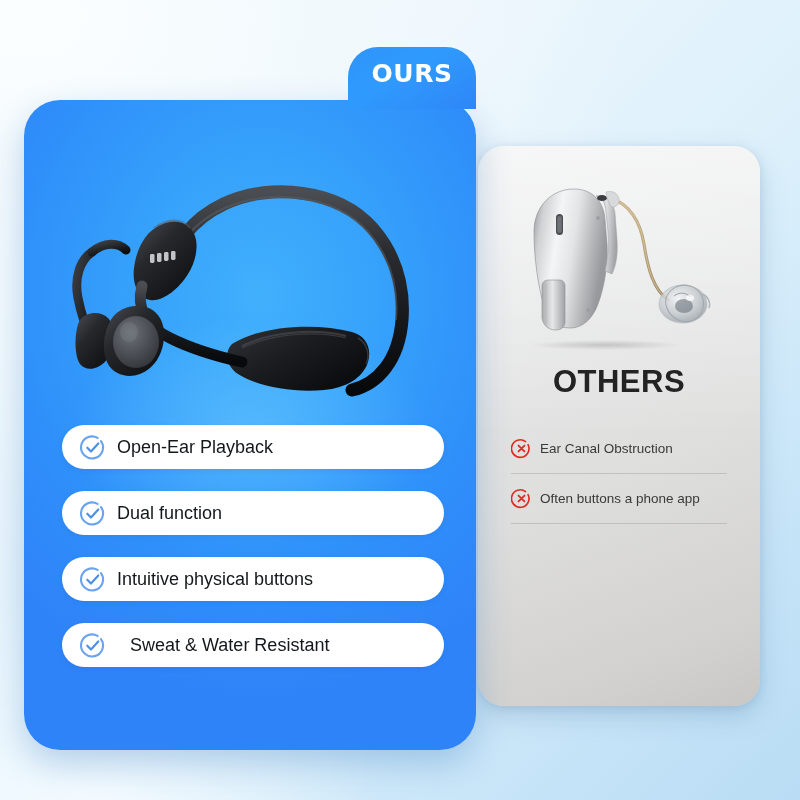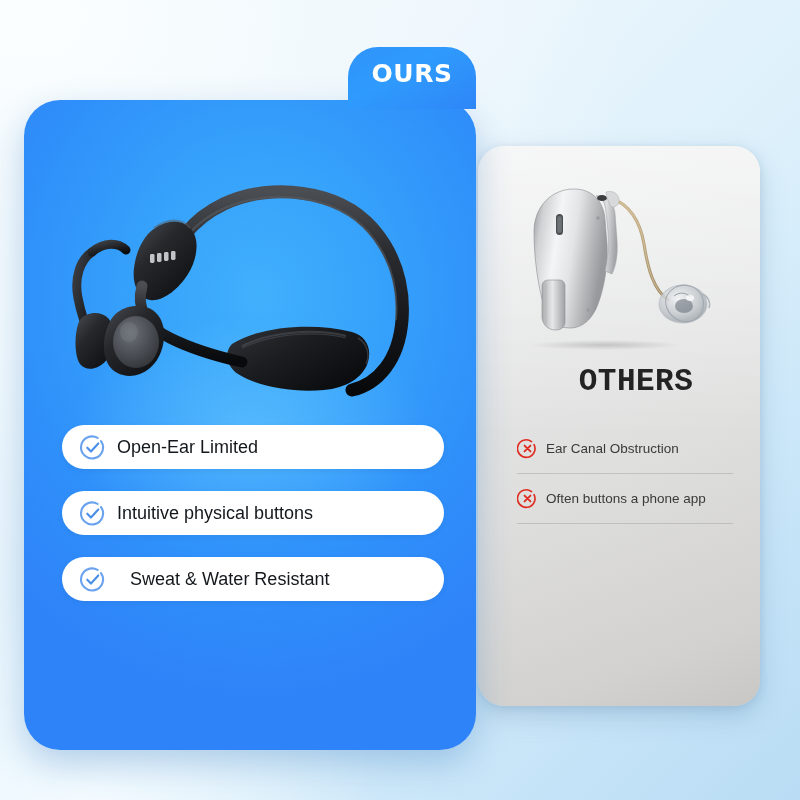--- a/index.html
+++ b/index.html
@@ -65,26 +65,25 @@
   #hearing-aid-shadow {
     position:absolute; left:22px; top:168px; width:210px; height:14px;
     background:radial-gradient(50% 50% at 50% 50%, rgba(110,110,110,.30) 0%, rgba(110,110,110,0) 72%);
   }
 
   #others-title {
     position:absolute; left:0; top:218px; width:100%;
     text-align:center;
     font-size:31px; font-weight:bold; color:#232323;
     letter-spacing:0.5px;
-    font-family:Liberation Mono, monospace;
-    margin-left:17px;
+    font-family:Liberation Sans, sans-serif;
   }
 
   #others-list {
-    position:absolute; left:39px; top:278px; width:216px;text-align:right;
+    position:absolute; left:33px; top:278px; width:216px;text-align:right;
   }
   .other-row {
     position:relative;
     display:flex; align-items:center; gap:8px;
     height:50px;
     border-bottom:1px solid rgba(150,150,150,.40);
   }
   .other-row:first-child { border-top:none; }
   .other-row .otxt {
     font-size:13.5px;
@@ -319,34 +318,41 @@
     </svg>
   </div>
 
   <div id="features">
 
     <div class="feature-pill">
       <svg class="check-icon" viewBox="0 0 28 28">
         <path d="M22.8 7.3 A11.4 11.4 0 1 1 19.3 4.1" fill="none" stroke="#6ba3ef" stroke-width="2.2" stroke-linecap="round"></path>
         <path d="M8.6 14.2 L12.4 18.2 L20 9.8" fill="none" stroke="#4a8fe8" stroke-width="2.2" stroke-linecap="round" stroke-linejoin="round"></path>
       </svg>
-      <span class="ftxt">Open-Ear Limited</span>
-    </div>
-
+      <span class="ftxt">Open-Ear Playback</span>
+    </div>
 
     <div class="feature-pill">
       <svg class="check-icon" viewBox="0 0 28 28">
         <path d="M22.8 7.3 A11.4 11.4 0 1 1 19.3 4.1" fill="none" stroke="#6ba3ef" stroke-width="2.2" stroke-linecap="round"></path>
         <path d="M8.6 14.2 L12.4 18.2 L20 9.8" fill="none" stroke="#4a8fe8" stroke-width="2.2" stroke-linecap="round" stroke-linejoin="round"></path>
       </svg>
-      <span class="ftxt">Intuitive physical buttons</span>
+      <span class="ftxt">Dual function</span>
     </div>
 
     <div class="feature-pill">
       <svg class="check-icon" viewBox="0 0 28 28">
         <path d="M22.8 7.3 A11.4 11.4 0 1 1 19.3 4.1" fill="none" stroke="#6ba3ef" stroke-width="2.2" stroke-linecap="round"></path>
         <path d="M8.6 14.2 L12.4 18.2 L20 9.8" fill="none" stroke="#4a8fe8" stroke-width="2.2" stroke-linecap="round" stroke-linejoin="round"></path>
       </svg>
+      <span class="ftxt">Intuitive physical buttons</span>
+    </div>
+
+    <div class="feature-pill">
+      <svg class="check-icon" viewBox="0 0 28 28">
+        <path d="M22.8 7.3 A11.4 11.4 0 1 1 19.3 4.1" fill="none" stroke="#6ba3ef" stroke-width="2.2" stroke-linecap="round"></path>
+        <path d="M8.6 14.2 L12.4 18.2 L20 9.8" fill="none" stroke="#4a8fe8" stroke-width="2.2" stroke-linecap="round" stroke-linejoin="round"></path>
+      </svg>
       <span class="ftxt">Sweat &amp; Water Resistant</span>
     </div>
 
   </div>
 </div>
 
 </body></html>

